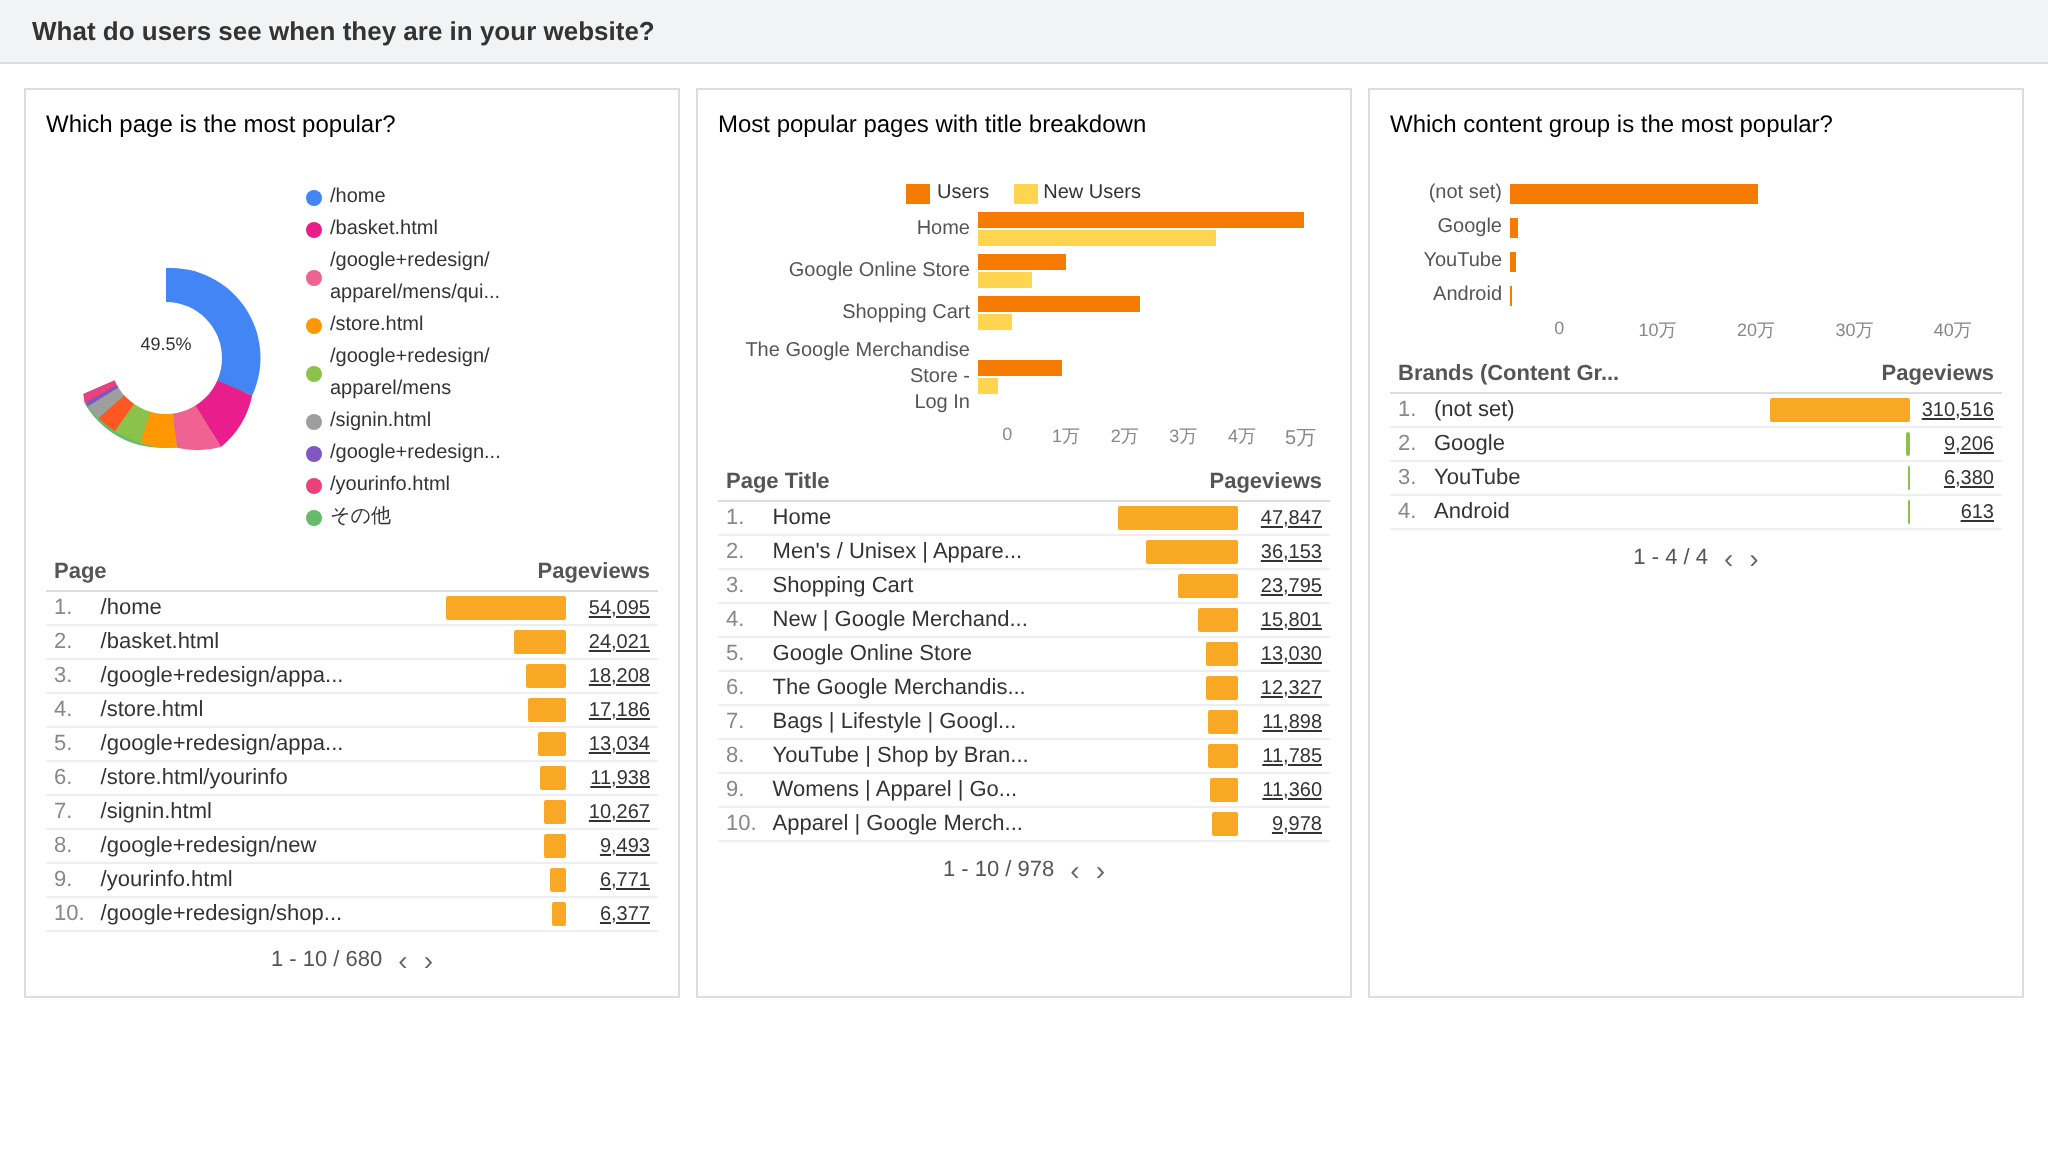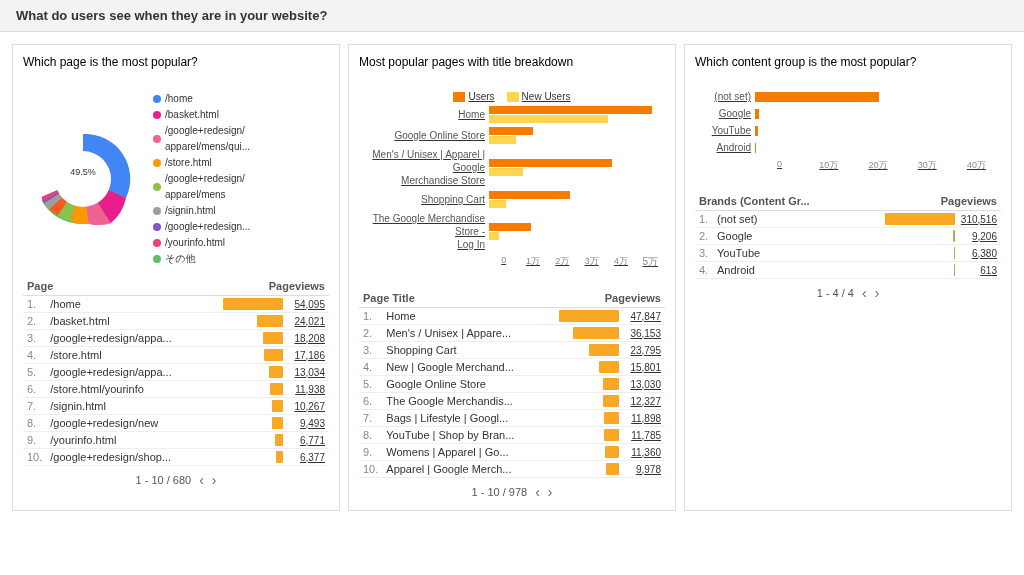--- a/index.html
+++ b/index.html
@@ -121,22 +121,21 @@
       gap: 8px;
     }
     .pag-btn {
       cursor: pointer;
       color: #666;
       font-size: 14px;
       user-select: none;
     }
     
     .bar-chart-area {
-      margin-bottom: 20px;
-      text-decoration: underline;
+      margin-bottom: 6px;
     }
     .chart-legend {
       display: flex;
       gap: 12px;
       font-size: 10px;
       margin-bottom: 4px;
       justify-content: center;
     }
     .chart-legend-item {
       display: flex;
@@ -389,27 +388,20 @@
     </div>
   </div>
           <div style="display: flex; align-items: center; margin-bottom: 4px;">
     <div style="width:130px;text-align:right;padding-right:4px;font-size:10px;color:#555;flex-shrink:0;line-height:1.3">Google Online Store</div>
     <div style="display:flex;flex-direction:column;gap:1px;">
       <div style="height:8px;width:44px;background:#f57c00;display:inline-block;"></div>
       <div style="height:8px;width:27px;background:#ffd54f;display:inline-block;"></div>
     </div>
   </div>
           <div style="display: flex; align-items: center; margin-bottom: 4px;">
-    <div style="width:130px;text-align:right;padding-right:4px;font-size:10px;color:#555;flex-shrink:0;line-height:1.3">Men's / Unisex | Apparel | Google<br>Merchandise Store</div>
-    <div style="display:flex;flex-direction:column;gap:1px;">
-      <div style="height:8px;width:123px;background:#f57c00;display:inline-block;"></div>
-      <div style="height:8px;width:34px;background:#ffd54f;display:inline-block;"></div>
-    </div>
-  </div>
-          <div style="display: flex; align-items: center; margin-bottom: 4px;">
     <div style="width:130px;text-align:right;padding-right:4px;font-size:10px;color:#555;flex-shrink:0;line-height:1.3">Shopping Cart</div>
     <div style="display:flex;flex-direction:column;gap:1px;">
       <div style="height:8px;width:81px;background:#f57c00;display:inline-block;"></div>
       <div style="height:8px;width:17px;background:#ffd54f;display:inline-block;"></div>
     </div>
   </div>
           <div style="display: flex; align-items: center; margin-bottom: 4px;">
     <div style="width:130px;text-align:right;padding-right:4px;font-size:10px;color:#555;flex-shrink:0;line-height:1.3">The Google Merchandise Store -<br>Log In</div>
     <div style="display:flex;flex-direction:column;gap:1px;">
       <div style="height:8px;width:42px;background:#f57c00;display:inline-block;"></div>

